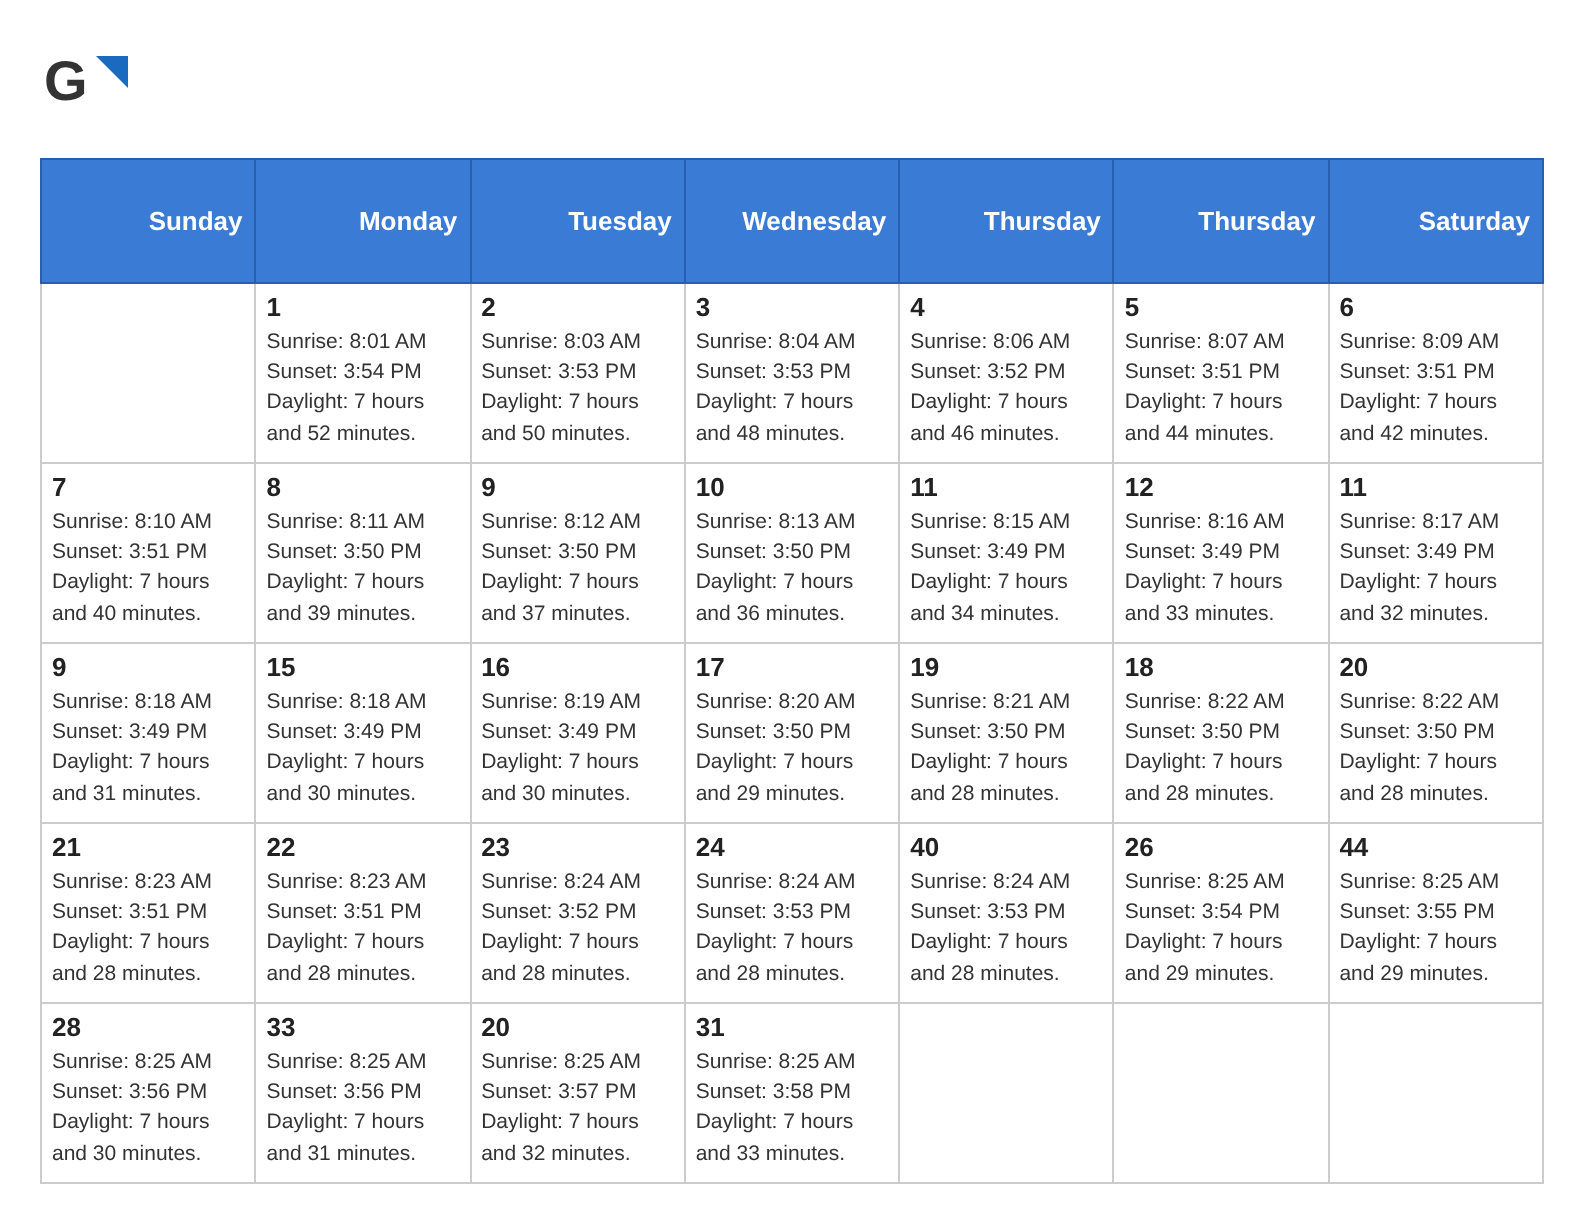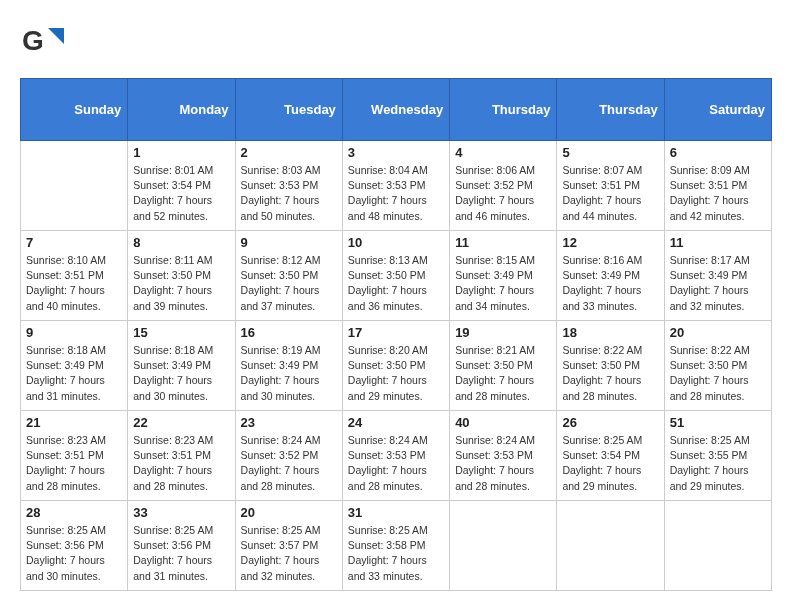--- a/index.html
+++ b/index.html
@@ -228,21 +228,21 @@
         </td>
         <td>
           <span class="day-number">40</span>
           <div class="day-info">Sunrise: 8:24 AM<br>Sunset: 3:53 PM<br>Daylight: 7 hours and 28 minutes.</div>
         </td>
         <td>
           <span class="day-number">26</span>
           <div class="day-info">Sunrise: 8:25 AM<br>Sunset: 3:54 PM<br>Daylight: 7 hours and 29 minutes.</div>
         </td>
         <td>
-          <span class="day-number">51</span>
+          <span class="day-number">44</span>
           <div class="day-info">Sunrise: 8:25 AM<br>Sunset: 3:55 PM<br>Daylight: 7 hours and 29 minutes.</div>
         </td>
       </tr>
       <tr>
         <td>
           <span class="day-number">28</span>
           <div class="day-info">Sunrise: 8:25 AM<br>Sunset: 3:56 PM<br>Daylight: 7 hours and 30 minutes.</div>
         </td>
         <td>
           <span class="day-number">33</span>

